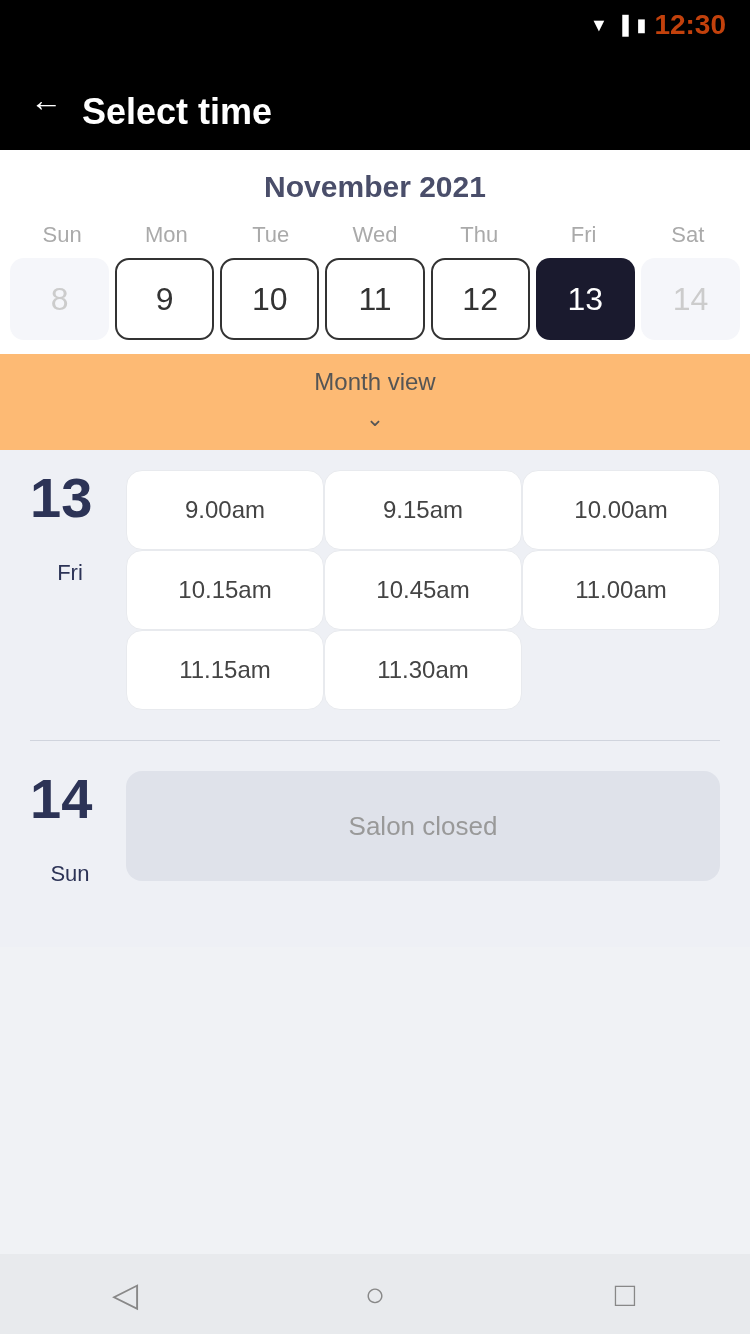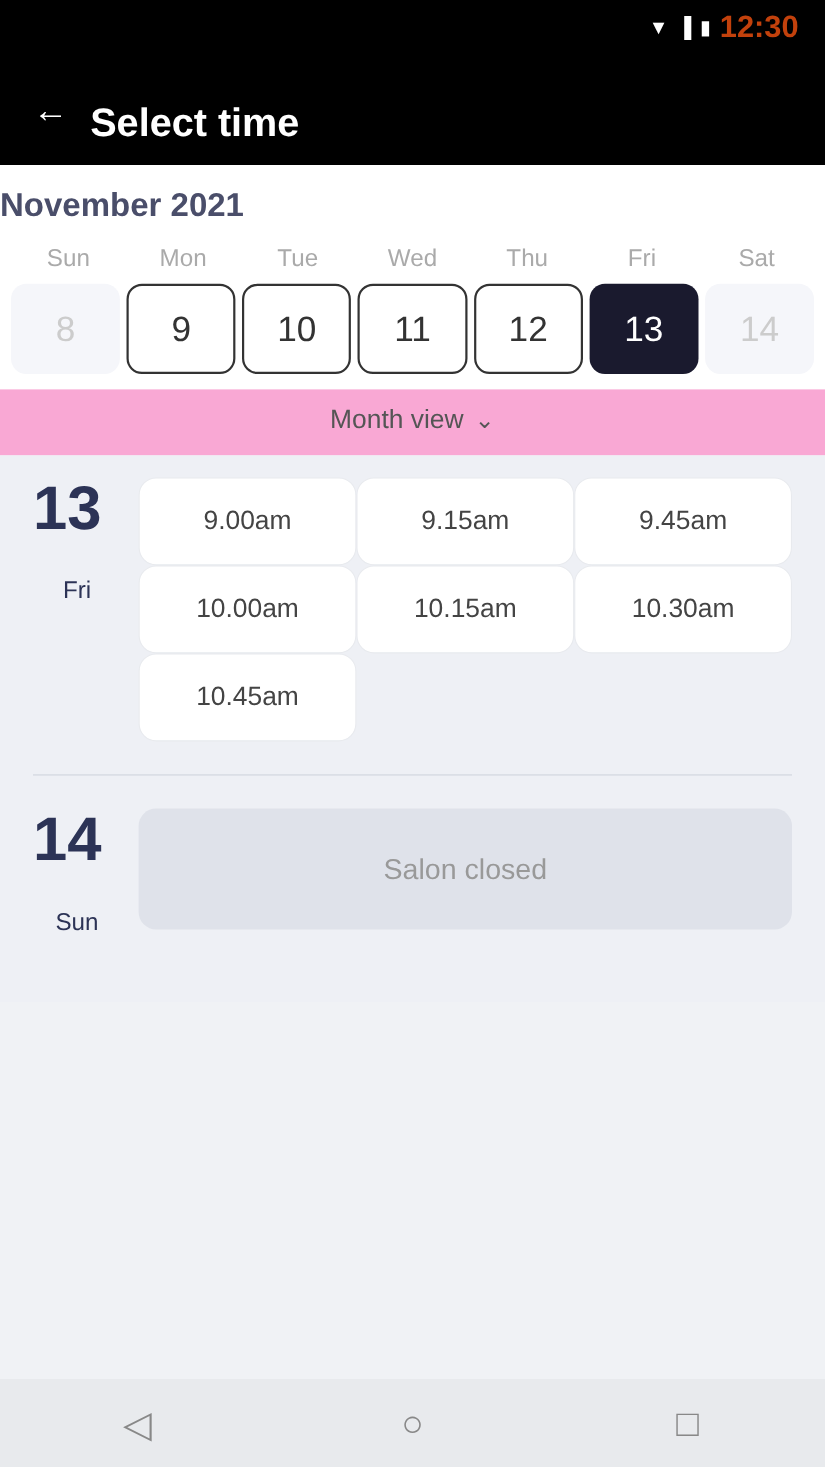--- a/index.html
+++ b/index.html
@@ -58,21 +58,21 @@
       font-weight: 700;
       margin-top: 24px;
     }
 
     
     .calendar-section {
       background: #fff;
       padding: 20px 0 0 0;
     }
     .month-label {
-      text-align: left;
+      text-align: center;
       color: #4a4e6a;
       font-size: 30px;
       font-weight: 600;
       margin-bottom: 18px;
     }
     .weekday-row {
       display: grid;
       grid-template-columns: repeat(7, 1fr);
       text-align: center;
       padding: 0 10px;
@@ -117,21 +117,22 @@
     }
 
     
     .month-view-toggle {
       display: flex;
       align-items: center;
       justify-content: center;
       gap: 10px;
       padding: 14px 0 18px 0;
       cursor: pointer;
-      background: #f9a8d4;
+      background: #fdba74;
+      flex-direction: column;
     }
     .month-view-label {
       font-size: 24px;
       color: #555;
     }
     .chevron-down {
       font-size: 22px;
       color: #555;
     }
 
@@ -280,25 +281,26 @@
 
   <div class="day-section">
     <div class="day-row">
       <div class="day-info">
         <span class="day-number">13</span>
         <span class="day-name">Fri</span>
       </div>
       <div class="time-grid" style="flex:1;">
         <div class="time-slot">9.00am</div>
         <div class="time-slot">9.15am</div>
-        <div class="time-slot">9.45am</div>
         <div class="time-slot">10.00am</div>
         <div class="time-slot">10.15am</div>
-        <div class="time-slot">10.30am</div>
         <div class="time-slot">10.45am</div>
+        <div class="time-slot">11.00am</div>
+        <div class="time-slot">11.15am</div>
+        <div class="time-slot">11.30am</div>
       </div>
     </div>
   </div>
 
   <div class="divider"></div>
 
   <div class="day-section">
     <div class="day-row">
       <div class="day-info">
         <span class="day-number">14</span>

